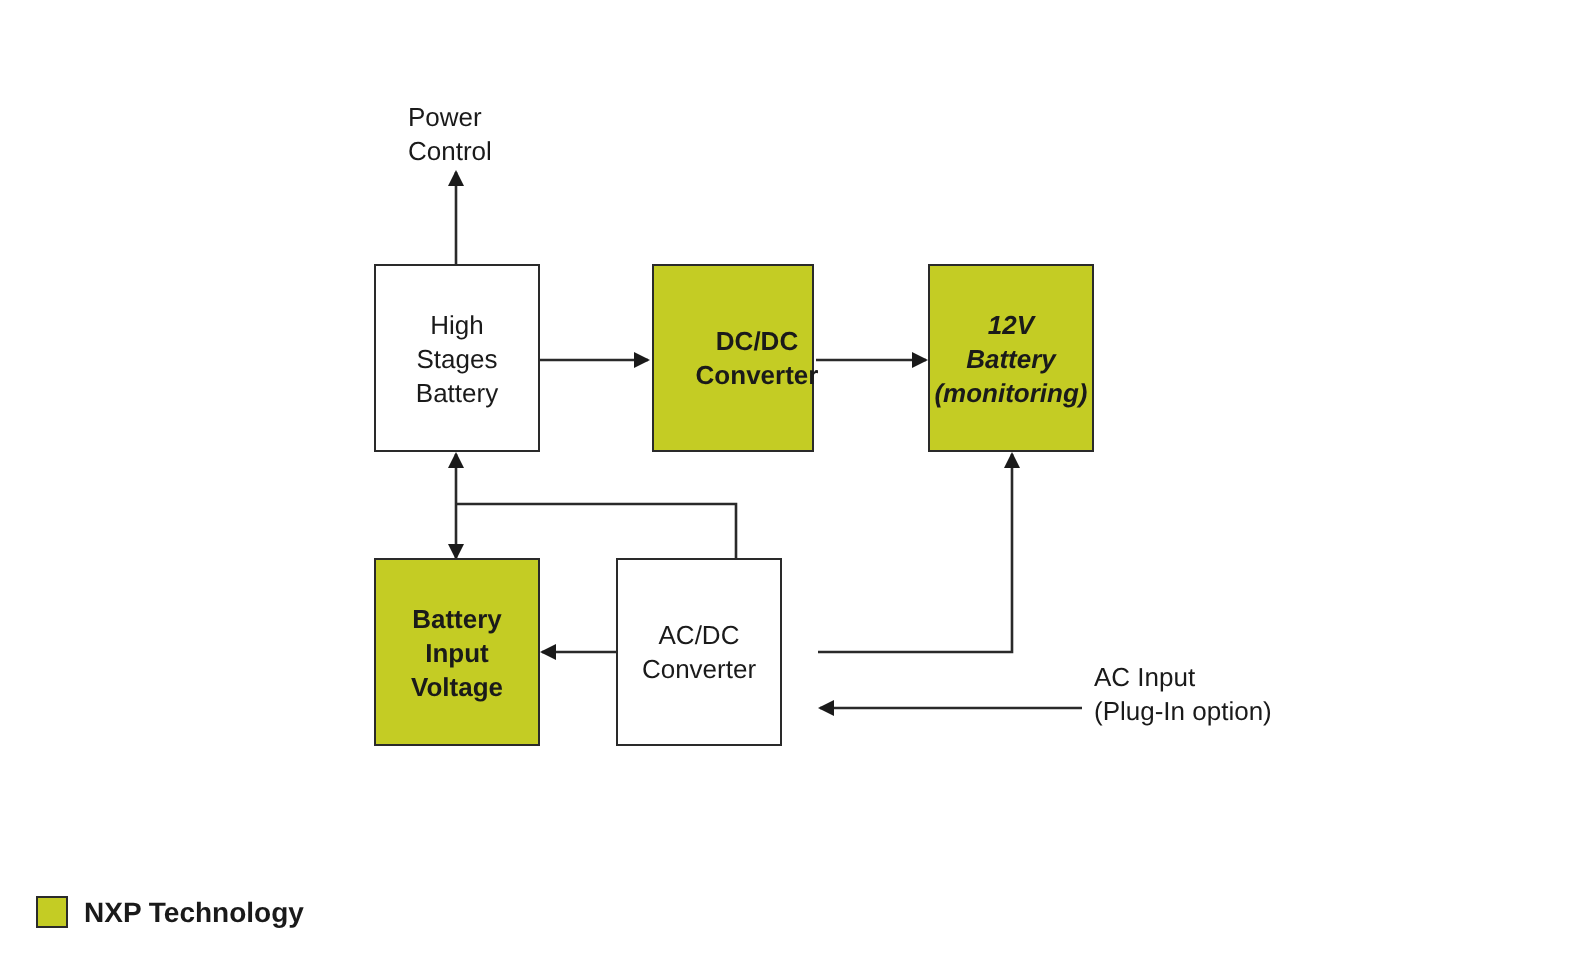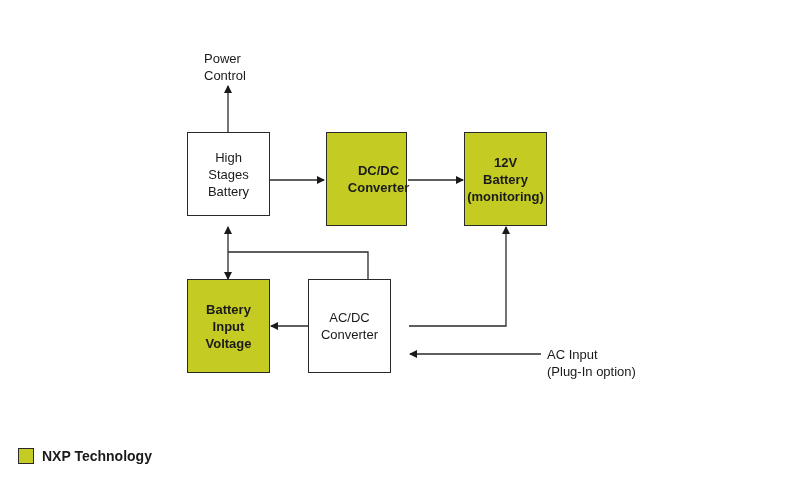--- a/index.html
+++ b/index.html
@@ -42,36 +42,36 @@
   <polyline points="409,326 506,326 506,227" fill="none" stroke="#2a2a2a" stroke-width="1.3" marker-end="url(#ah)"></polyline>
 
   <line x1="541" y1="354" x2="410" y2="354" stroke="#2a2a2a" stroke-width="1.3" marker-end="url(#ah)"></line>
 </svg>
 
 <div class="lbl" style="left:204px; top:50px; width:48px;">
   <div>Power</div>
   <div>Control</div>
 </div>
 
-<div class="box white" style="left:187px; top:132px; width:83px; height:84px;">
+<div class="box white" style="left:187px; top:132px; width:83px; height:94px;">
   <div>
     <div>High</div>
     <div>Stages</div>
     <div>Battery</div>
   </div>
 </div>
 
 <div class="box nxp" style="left:326px; top:132px; width:81px; height:94px;padding-left:24px;">
   <div>
     <div>DC/DC</div>
     <div>Converter</div>
   </div>
 </div>
 
-<div class="box nxp" style="left:464px; top:132px; width:83px; height:94px;">
+<div class="box nxp" style="left:464px; top:132px; width:83px; height:94px;font-style:italic;">
   <div>
     <div>12V</div>
     <div>Battery</div>
     <div>(monitoring)</div>
   </div>
 </div>
 
 <div class="box nxp" style="left:187px; top:279px; width:83px; height:94px;">
   <div>
     <div>Battery</div>
@@ -80,21 +80,21 @@
   </div>
 </div>
 
 <div class="box white" style="left:308px; top:279px; width:83px; height:94px;">
   <div>
     <div>AC/DC</div>
     <div>Converter</div>
   </div>
 </div>
 
-<div class="lbl" style="left:547px; top:346px;">
+<div class="lbl" style="left:547px; top:330px;">
   <div>AC Input</div>
   <div>(Plug-In option)</div>
 </div>
 
 <div class="legend">
   <div class="sw"></div>
   <div class="txt">NXP Technology</div>
 </div>
 
 </body></html>

